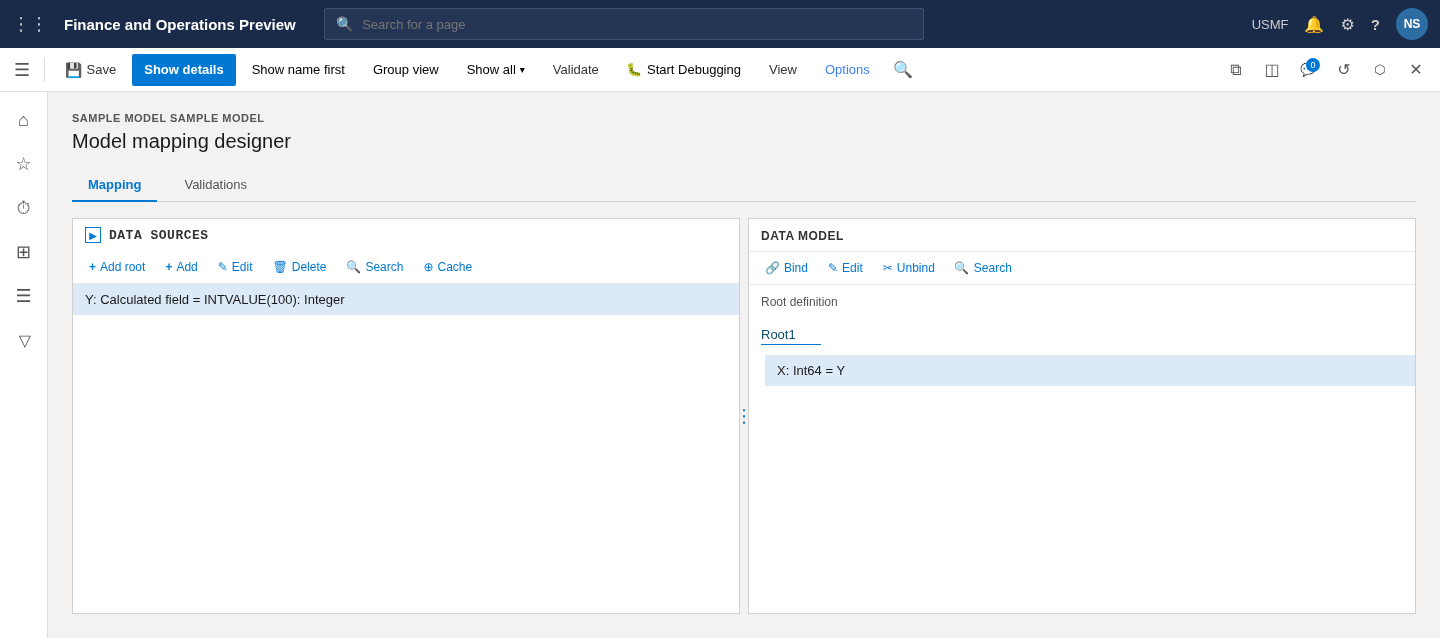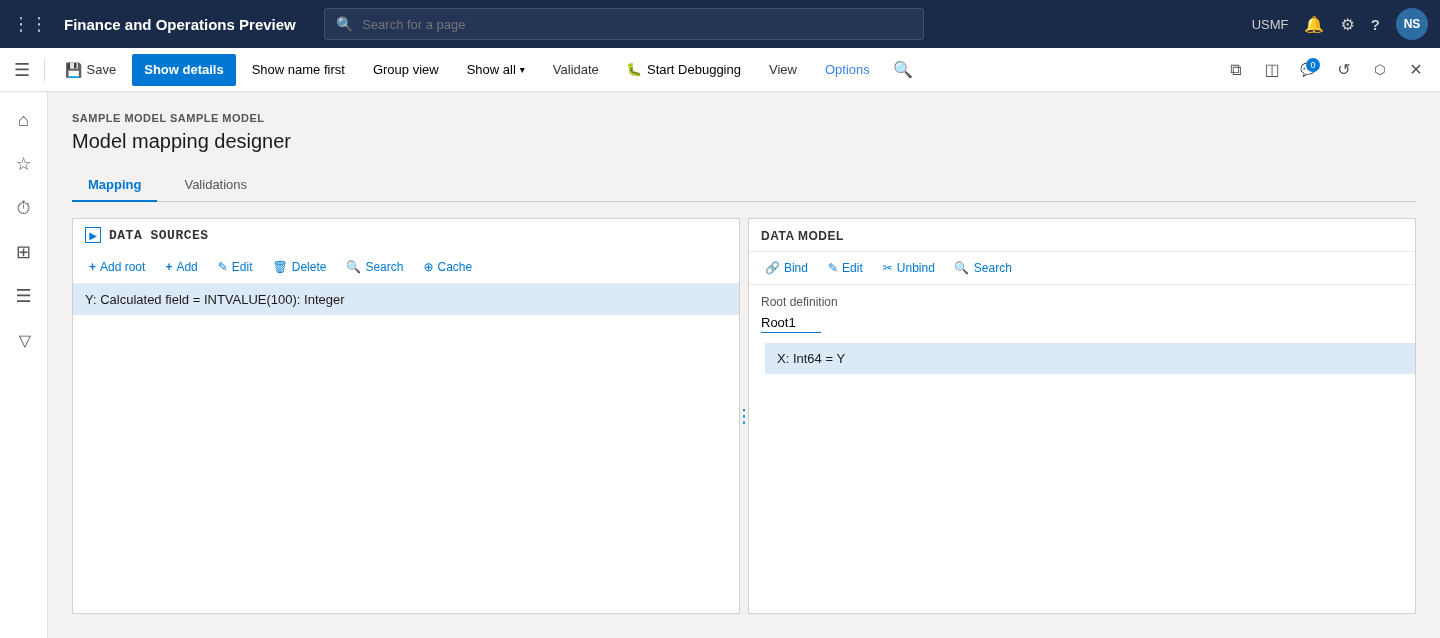--- a/index.html
+++ b/index.html
@@ -279,25 +279,26 @@
     .root-def-section {
       padding: 10px 12px;
     }
     .root-def-label {
       font-size: 12px;
       color: #555;
       margin-bottom: 4px;
     }
     .root-def-value {
       font-size: 13px;
-      color: #000000;
+      color: #0c4a6e;
       border-bottom: 1px solid #0078d4;
       padding: 2px 0;
       display: inline-block;
       min-width: 60px;
+      margin-top: 12px;
     }
   </style>
 </head>
 <body>
 
 <div class="top-nav">
   <span class="app-grid-icon">⋮⋮</span>
   <span class="app-title">Finance and Operations Preview</span>
   <div class="search-bar">
     <span style="font-size:14px;">🔍</span>

